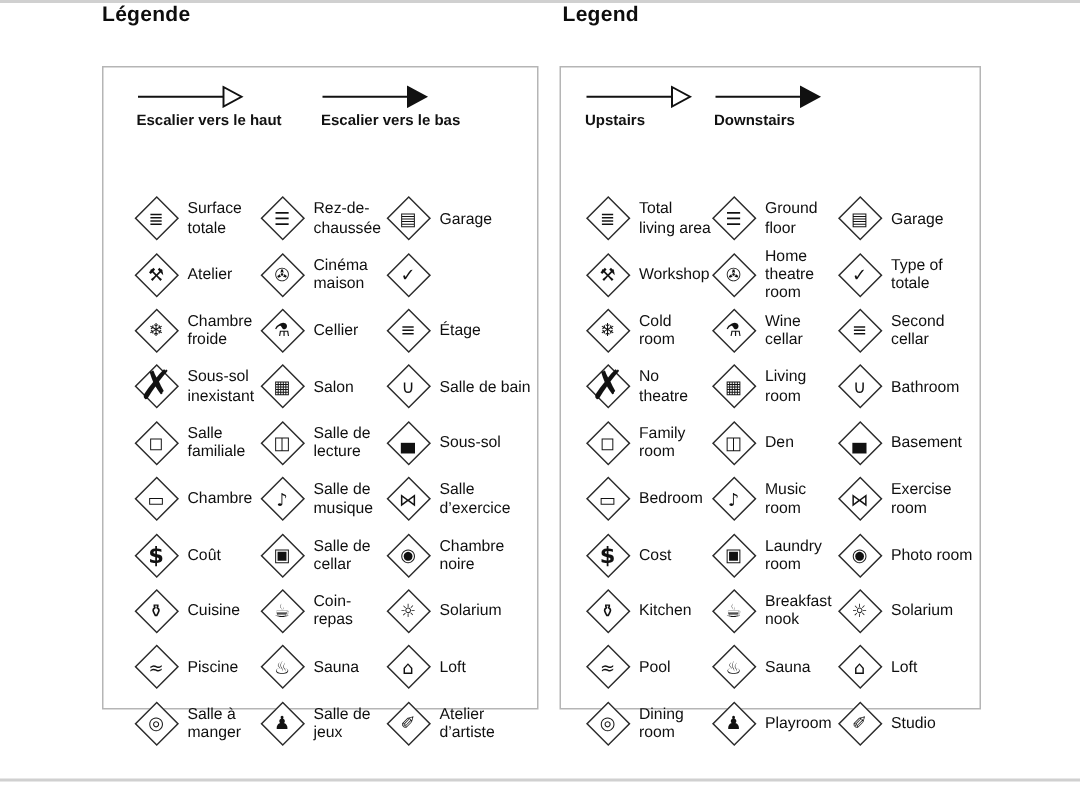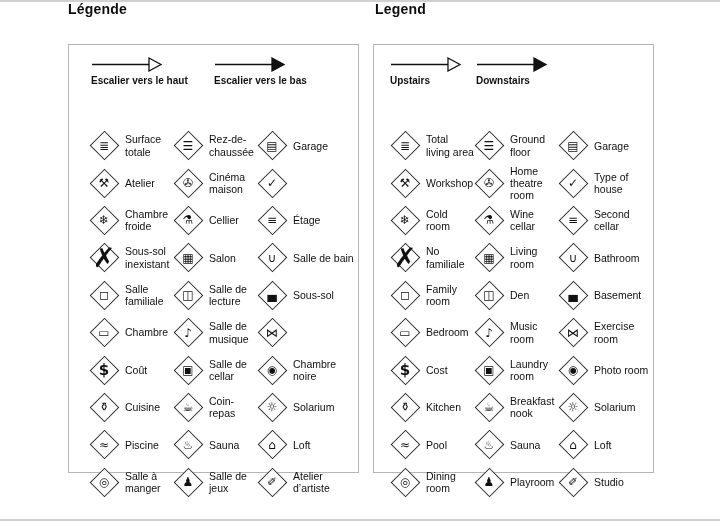--- a/index.html
+++ b/index.html
@@ -167,20 +167,21 @@
       <div class="cell">
           <span class="diamond">
             <i class="g">♪</i>
           </span>
           <span class="lbl">Salle de musique</span>
         </div>
       <div class="cell">
           <span class="diamond">
             <i class="g">⋈</i>
           </span>
+          <span class="lbl">Salle d’exercice</span>
         </div>
       <div class="cell money">
           <span class="diamond">
             <i class="g">$</i>
           </span>
           <span class="lbl">Coût</span>
         </div>
       <div class="cell">
           <span class="diamond">
             <i class="g">▣</i>
@@ -295,21 +296,21 @@
       <div class="cell">
           <span class="diamond">
             <i class="g">✇</i>
           </span>
           <span class="lbl">Home theatre room</span>
         </div>
       <div class="cell">
           <span class="diamond">
             <i class="g">✓</i>
           </span>
-          <span class="lbl">Type of house</span>
+          <span class="lbl">Type of totale</span>
         </div>
       <div class="cell">
           <span class="diamond">
             <i class="g">❄</i>
           </span>
           <span class="lbl">Cold room</span>
         </div>
       <div class="cell">
           <span class="diamond">
             <i class="g">⚗</i>
@@ -319,21 +320,21 @@
       <div class="cell">
           <span class="diamond">
             <i class="g">≡</i>
           </span>
           <span class="lbl">Second cellar</span>
         </div>
       <div class="cell crossed">
           <span class="diamond">
             <i class="g">✗</i>
           </span>
-          <span class="lbl">No familiale</span>
+          <span class="lbl">No theatre</span>
         </div>
       <div class="cell">
           <span class="diamond">
             <i class="g">▦</i>
           </span>
           <span class="lbl">Living room</span>
         </div>
       <div class="cell">
           <span class="diamond">
             <i class="g">∪</i>

